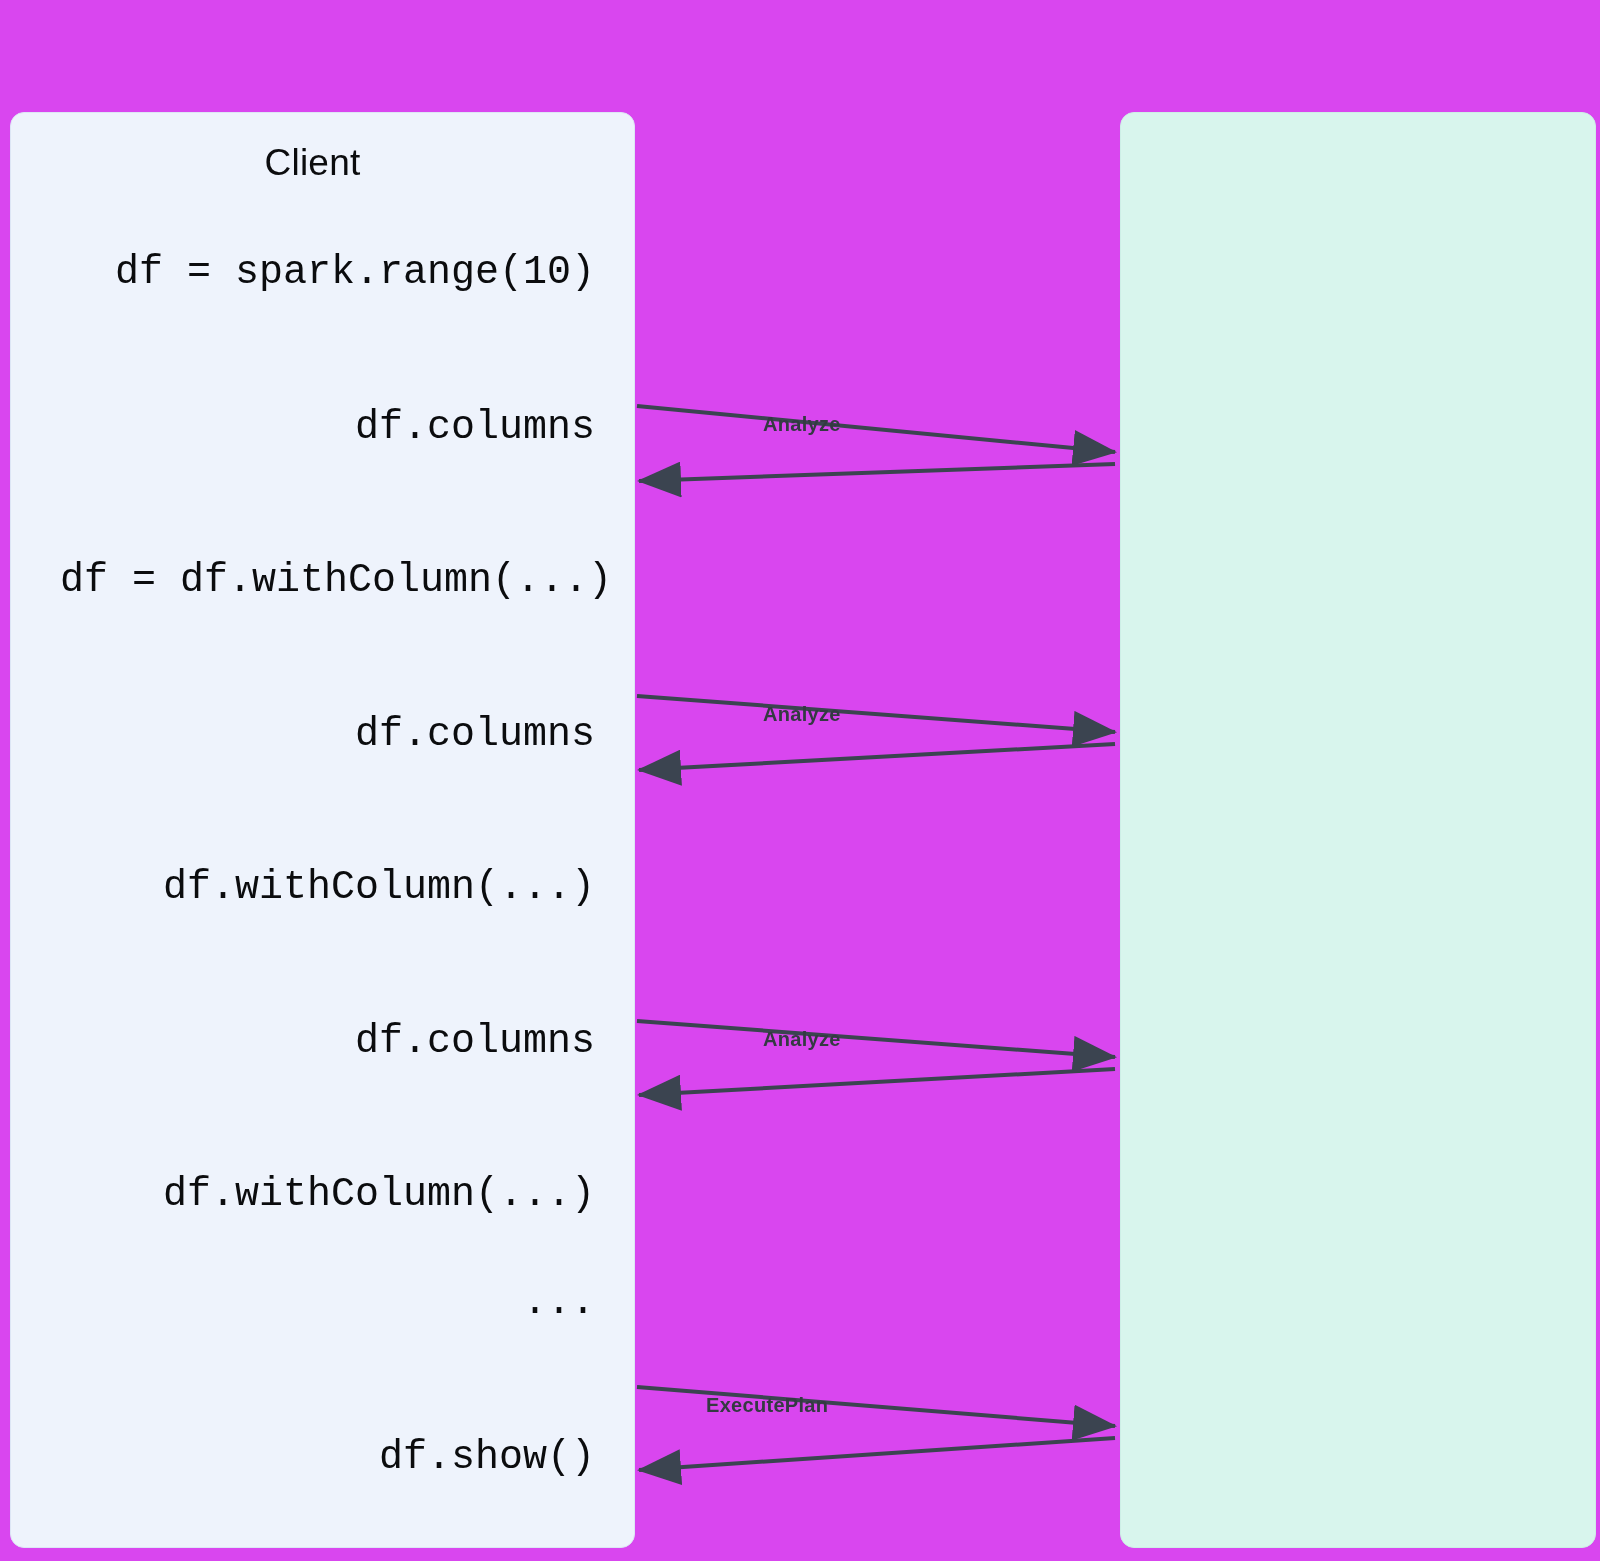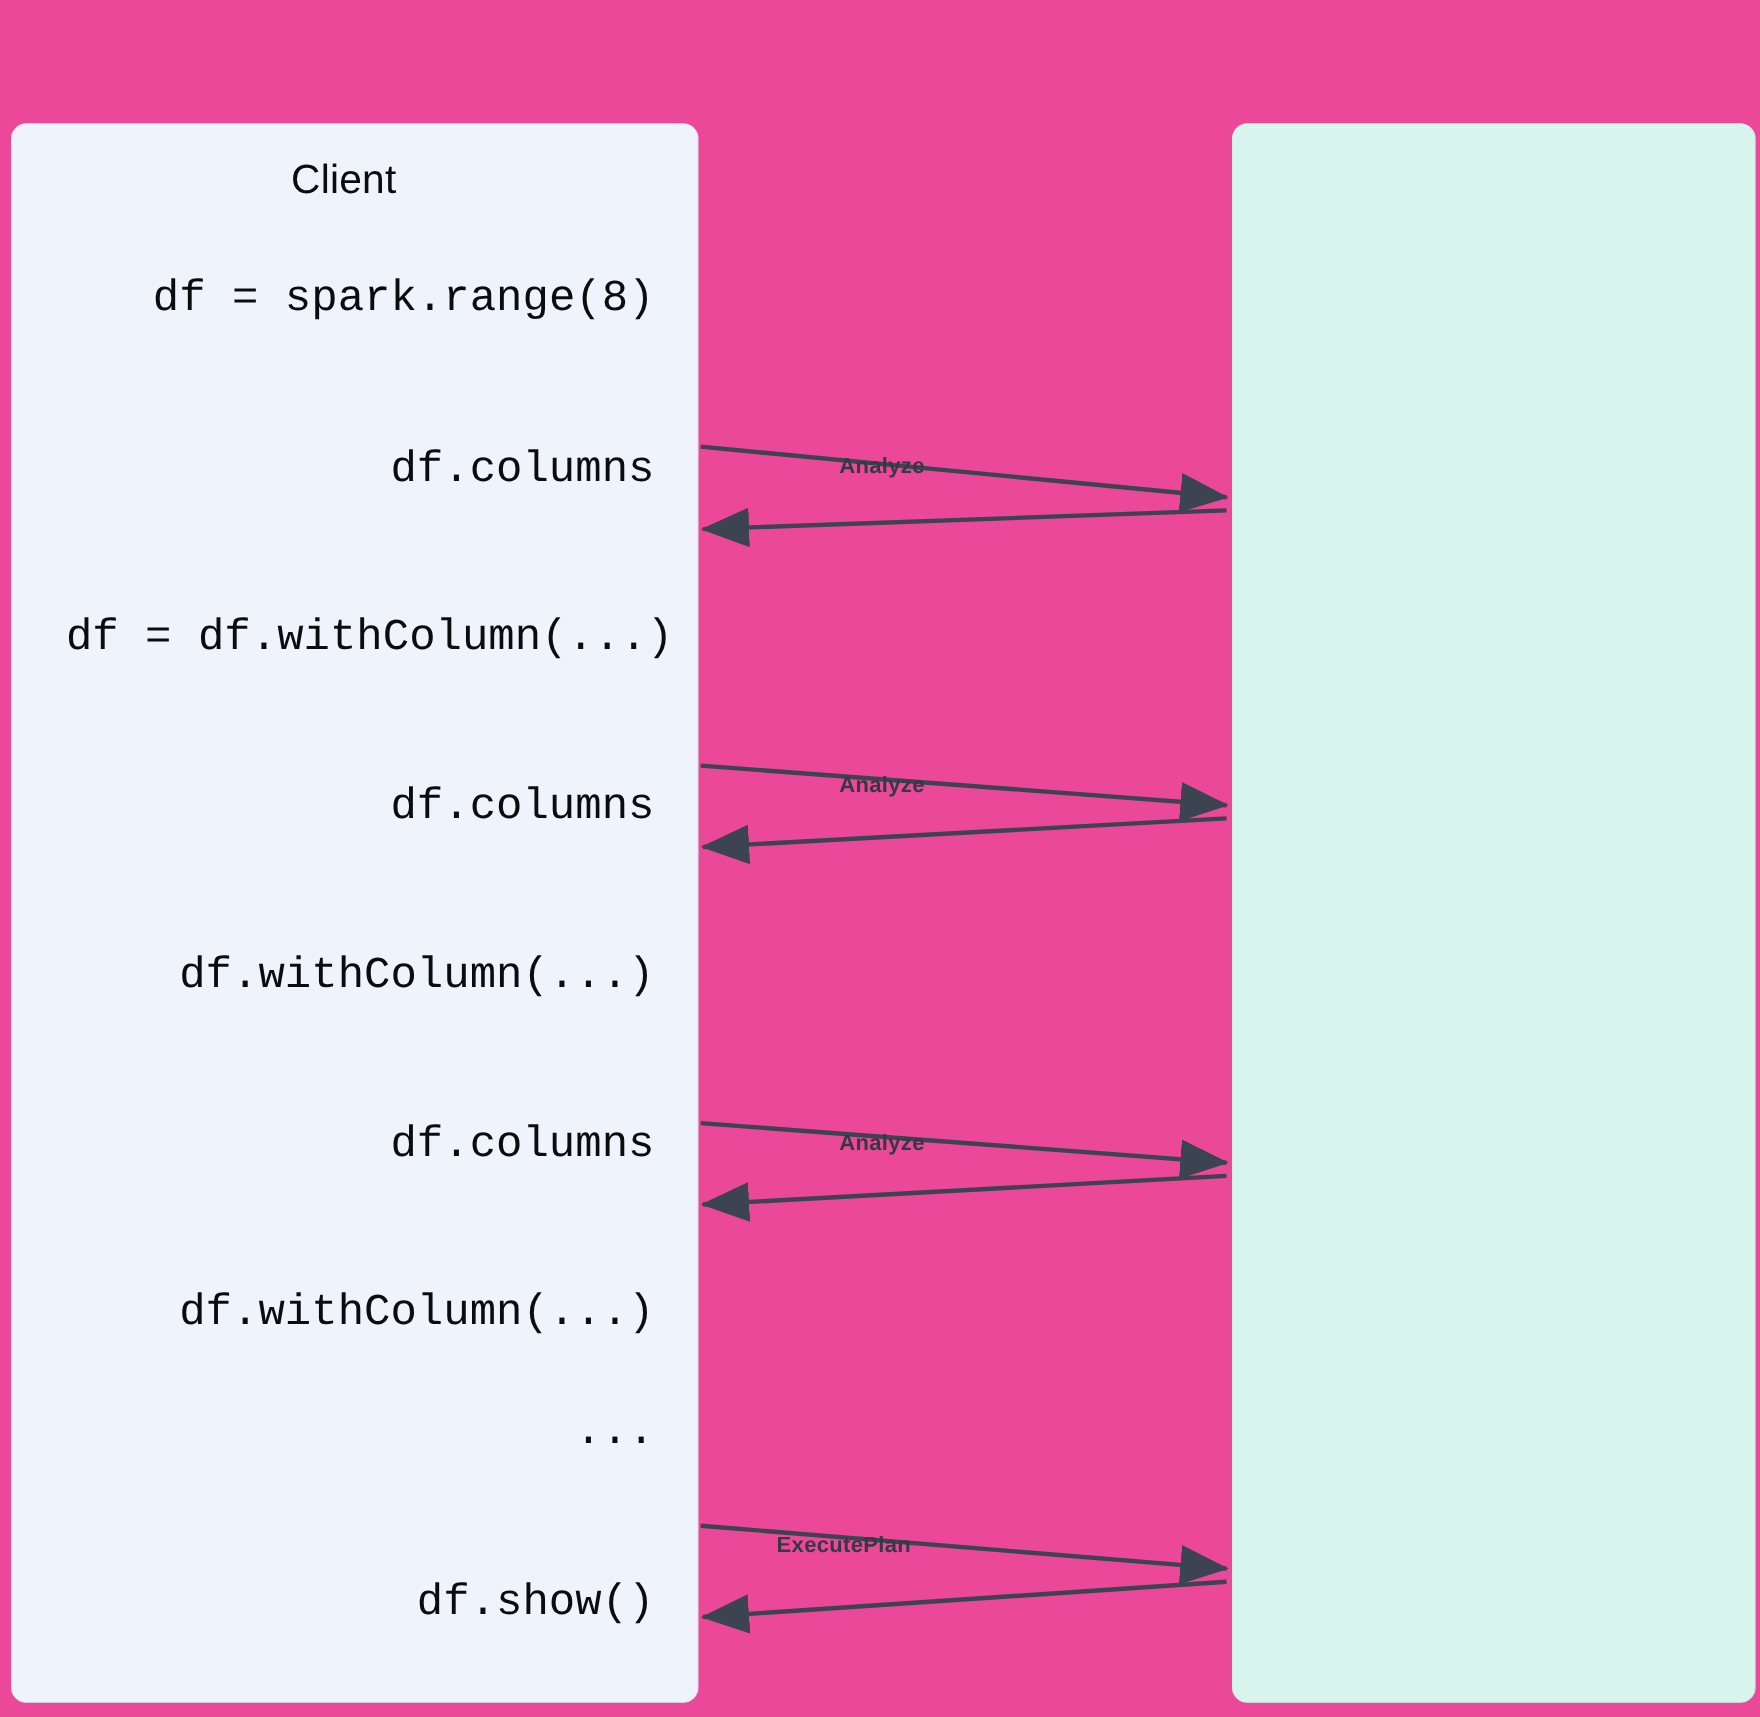--- a/index.html
+++ b/index.html
@@ -7,21 +7,21 @@
     padding: 0;
     background: #000000;
   }
   body {
     font-family: "Liberation Sans", sans-serif;
   }
   #canvas {
     position: relative;
     width: 1600px;
     height: 1561px;
-    background: #ec4899;
+    background: #d946ef;
     overflow: hidden;
   }
 
   
   .box {
     position: absolute;
     border-radius: 14px;
     box-sizing: border-box;
   }
   #client-box {
@@ -100,21 +100,21 @@
 <div id="canvas">
 
   <div id="client-box" class="box"></div>
 
   <div id="cluster-box" class="box"></div>
 
   <div id="client-title" class="box-title">Client</div>
 
 
   <div id="code-lines">
-      <div class="code-line" style="left: 0px; width: 595px; top: 253px;">df = spark.range(8)</div>
+      <div class="code-line" style="left: 0px; width: 595px; top: 253px;">df = spark.range(10)</div>
       <div class="code-line" style="left: 0px; width: 595px; top: 408px;">df.columns</div>
       <div class="code-line" style="left: 17px; width: 595px; top: 561px;">df = df.withColumn(...)</div>
       <div class="code-line" style="left: 0px; width: 595px; top: 715px;">df.columns</div>
       <div class="code-line" style="left: 0px; width: 595px; top: 868px;">df.withColumn(...)</div>
       <div class="code-line" style="left: 0px; width: 595px; top: 1022px;">df.columns</div>
       <div class="code-line" style="left: 0px; width: 595px; top: 1175px;">df.withColumn(...)</div>
       <div class="code-line" style="left: 0px; width: 595px; top: 1283px;">...</div>
       <div class="code-line" style="left: 0px; width: 595px; top: 1438px;">df.show()</div>
     </div>
 

